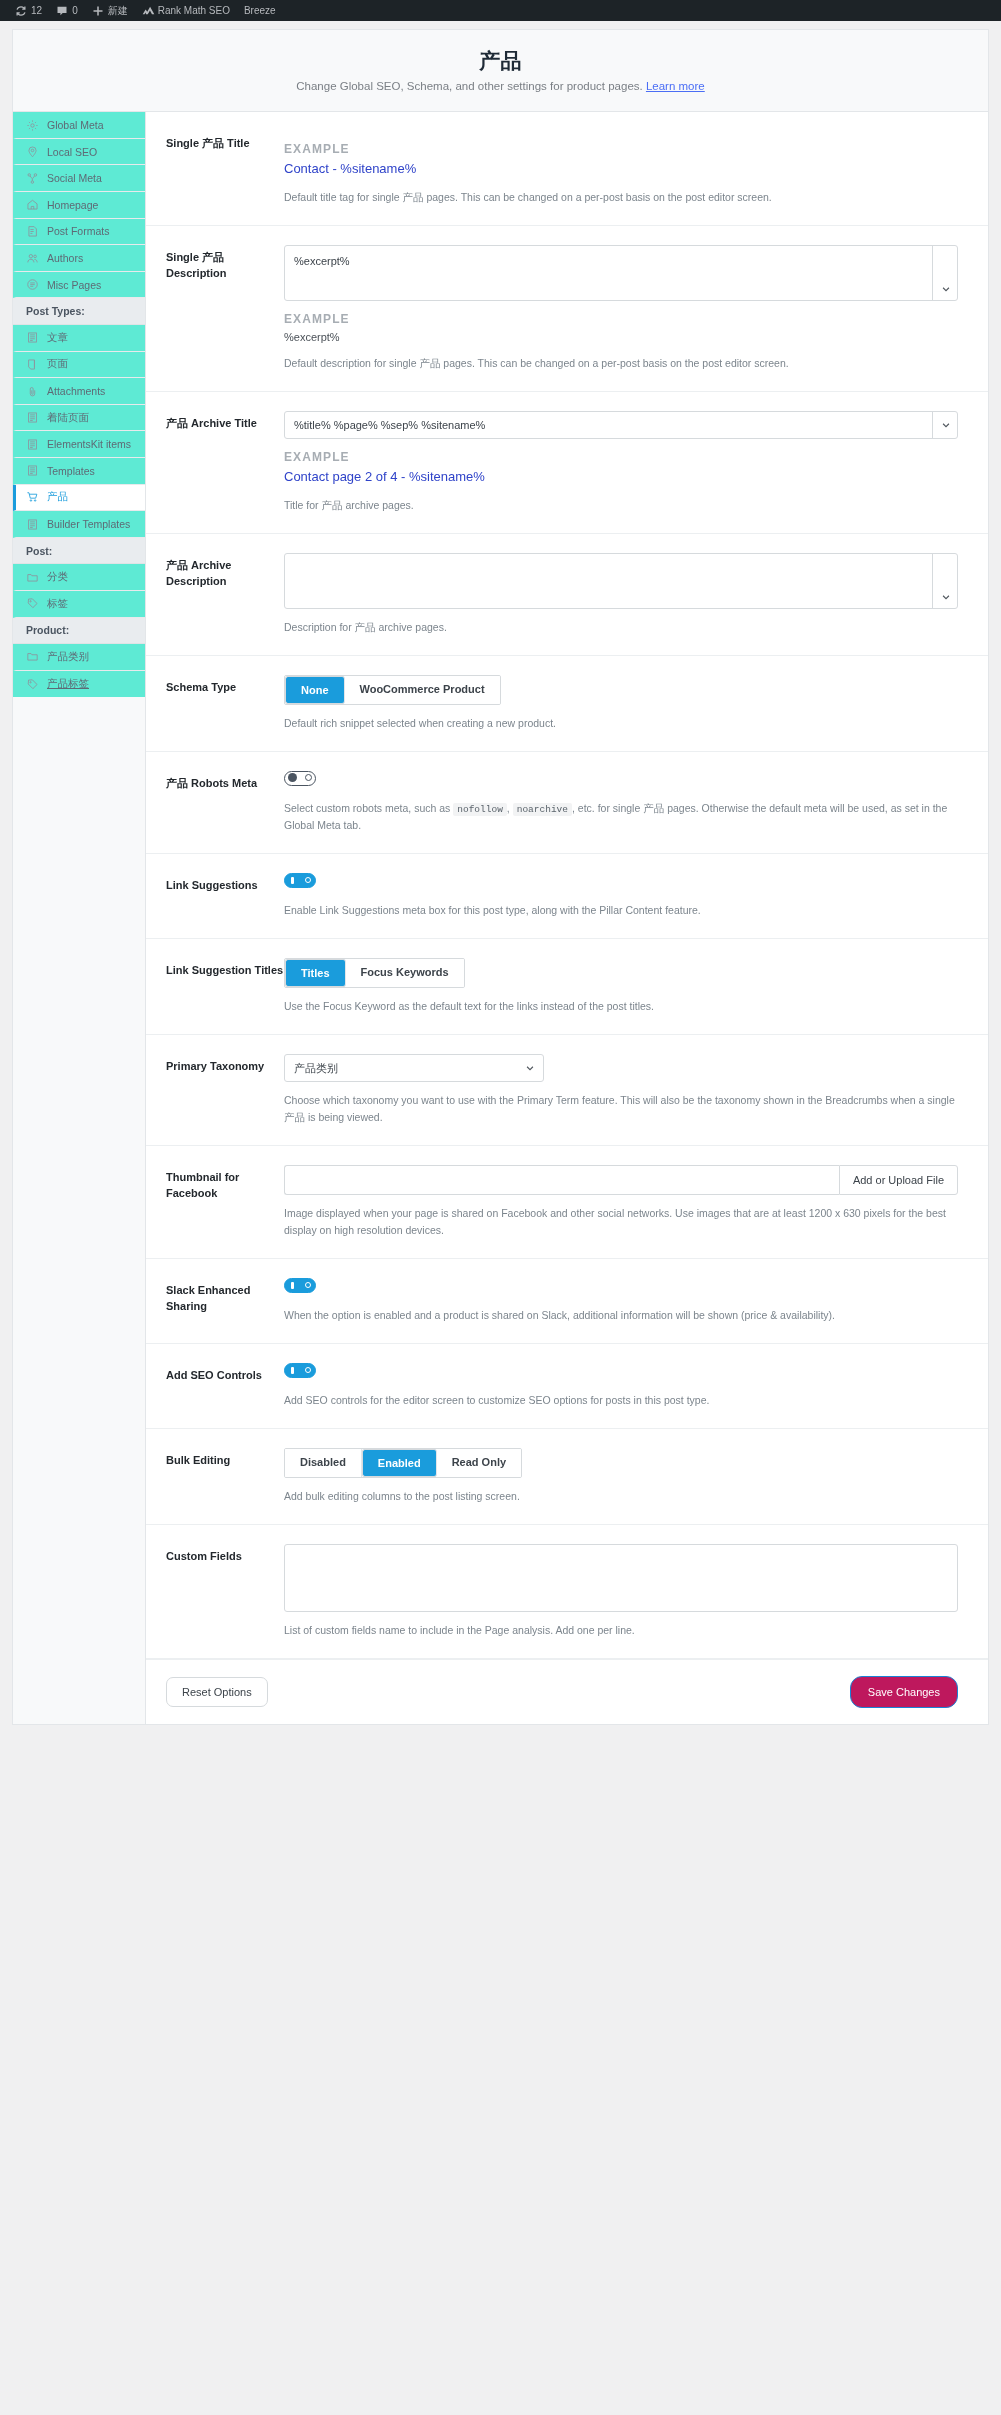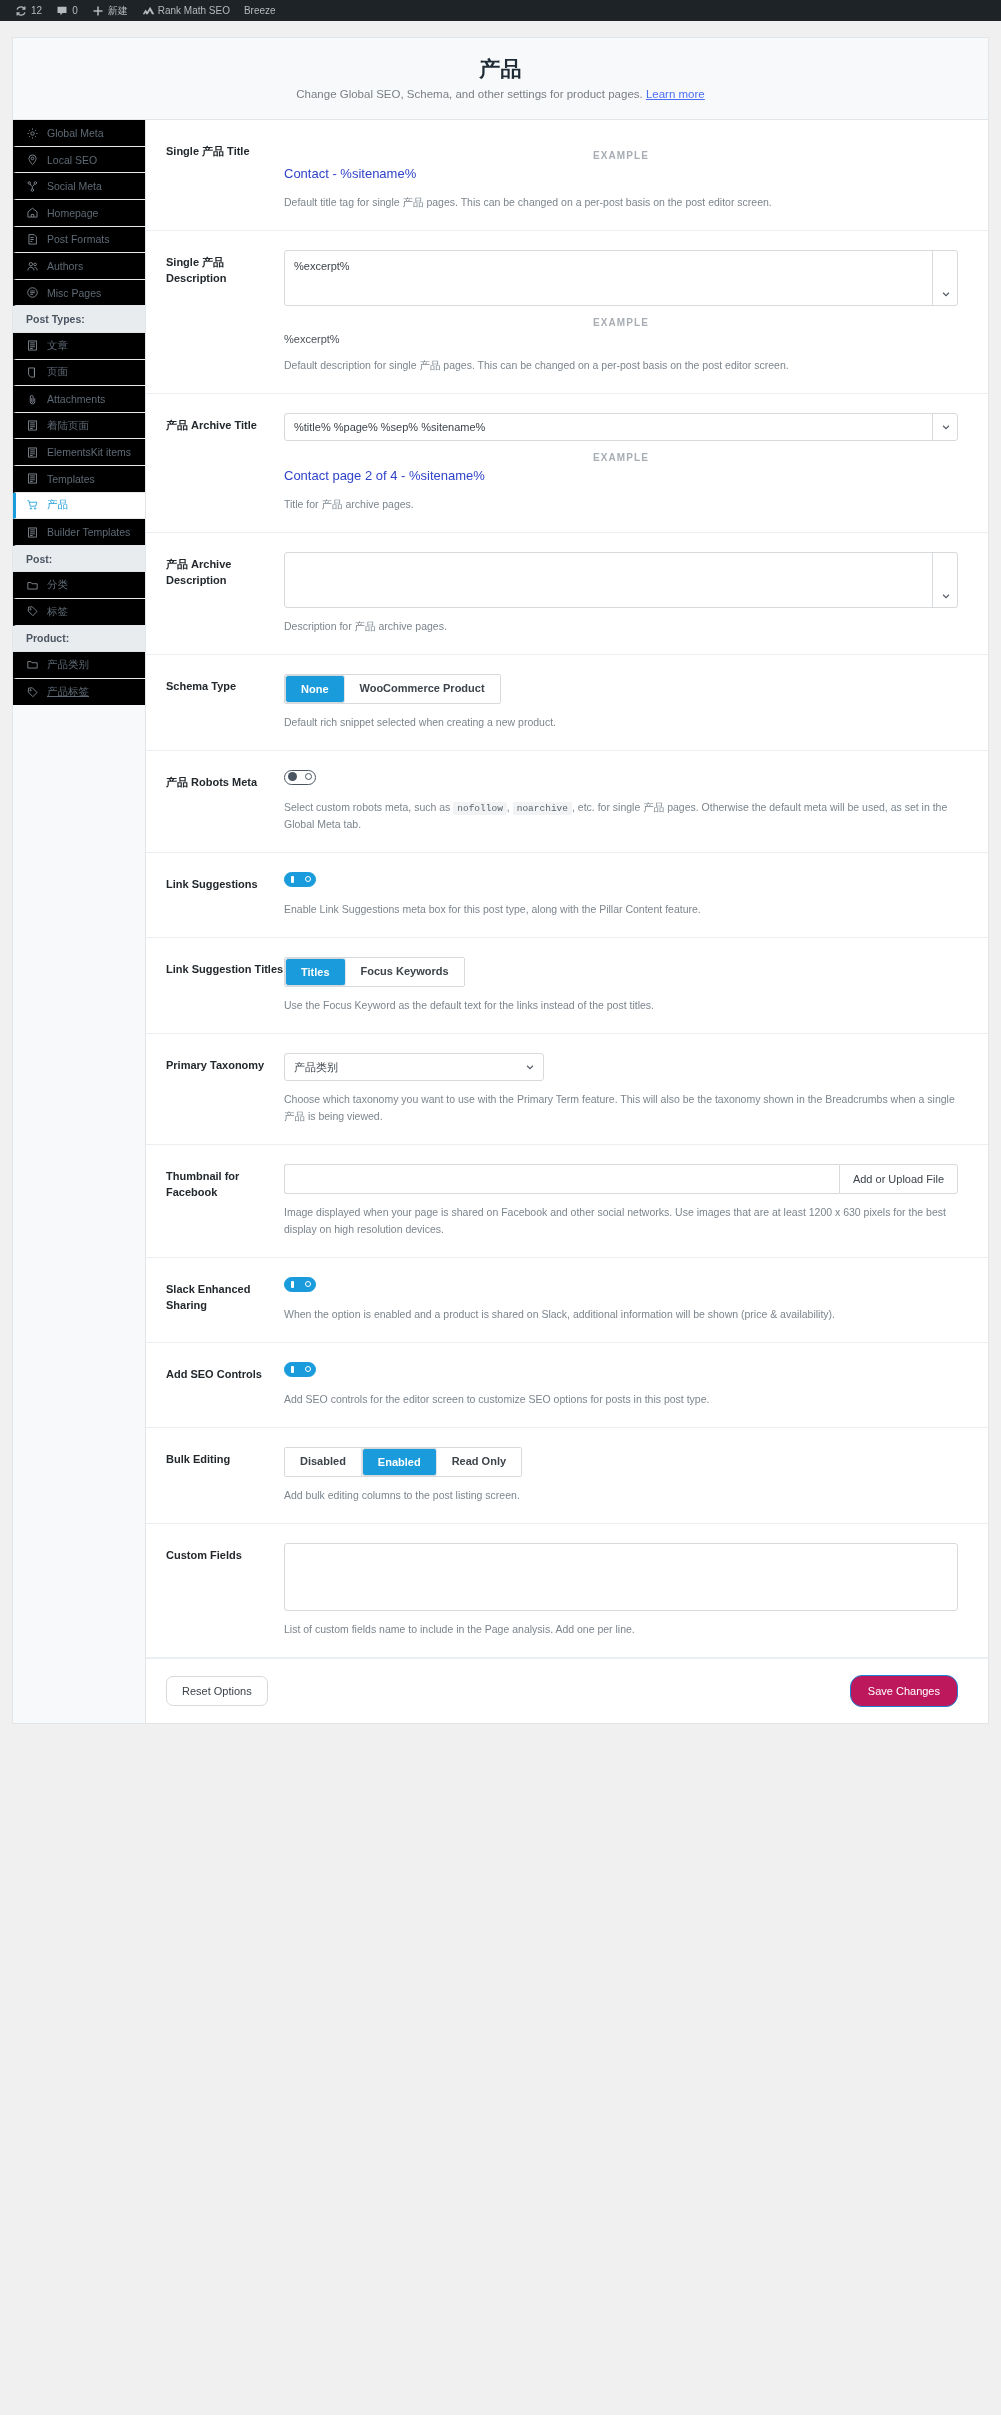--- a/index.html
+++ b/index.html
@@ -33,21 +33,21 @@
     cursor: pointer;
   }
   .ab-ico { display: inline-block; width: 12px; height: 12px; position: relative; }
   .ab-ico svg { display: block; }
   .ab-count { font-size: 10px; }
 
   
   #wrap {
     width: 951px;
     background: #f0f0f1;
-    padding: 16px 12px 0 12px;
+    padding: 8px 12px 0 12px;
   }
   #panel {
     background: #fff;
     border: 1px solid #e3e6e9;
     width: 977px;
     margin: 0 auto;
   }
 
   
   #pageheader {
@@ -84,21 +84,21 @@
     display: flex;
     align-items: center;
     gap: 8px;
     height: 26.6px;
     padding: 0 6px 0 10px;
     border-bottom: 1px solid #e8eaec;
     font-size: 10.5px;
     color: #5e6a75;
     cursor: pointer;
     border-left: 3px solid transparent;
-    background: #000000;
+    background: #5eead4;
     overflow: hidden;
     white-space: nowrap;
   }
   .nav-item.active {
     border-left: 3px solid #1a9cdc;
     color: #1a9cdc;
     background: #fff;
   }
   .nav-item .nav-ico {
     width: 13px; height: 13px;
@@ -161,25 +161,24 @@
     border-left: 1px solid #d6dadd;
     display: flex; align-items: center; justify-content: center;
     cursor: pointer;
     color: #50575e;
     background: transparent;
   }
   .vartoggle.bottom { align-items: flex-end; padding-bottom: 7px; }
 
   .ex-cap {
     margin-top: 11px;
-    font-size: 10px;
+    font-size: 12px;
     letter-spacing: 1.1px;
     font-weight: 700;
     color: #a7adb3;
-    text-align: center;
   }
   .ex-val {
     margin-top: 3px;
     font-size: 13px;
     color: #2f43c9;
     line-height: 1.5;
   }
   .ex-val.plain { color: #4a5057; font-size: 11px; }
   .f-desc {
     margin-top: 10px;

